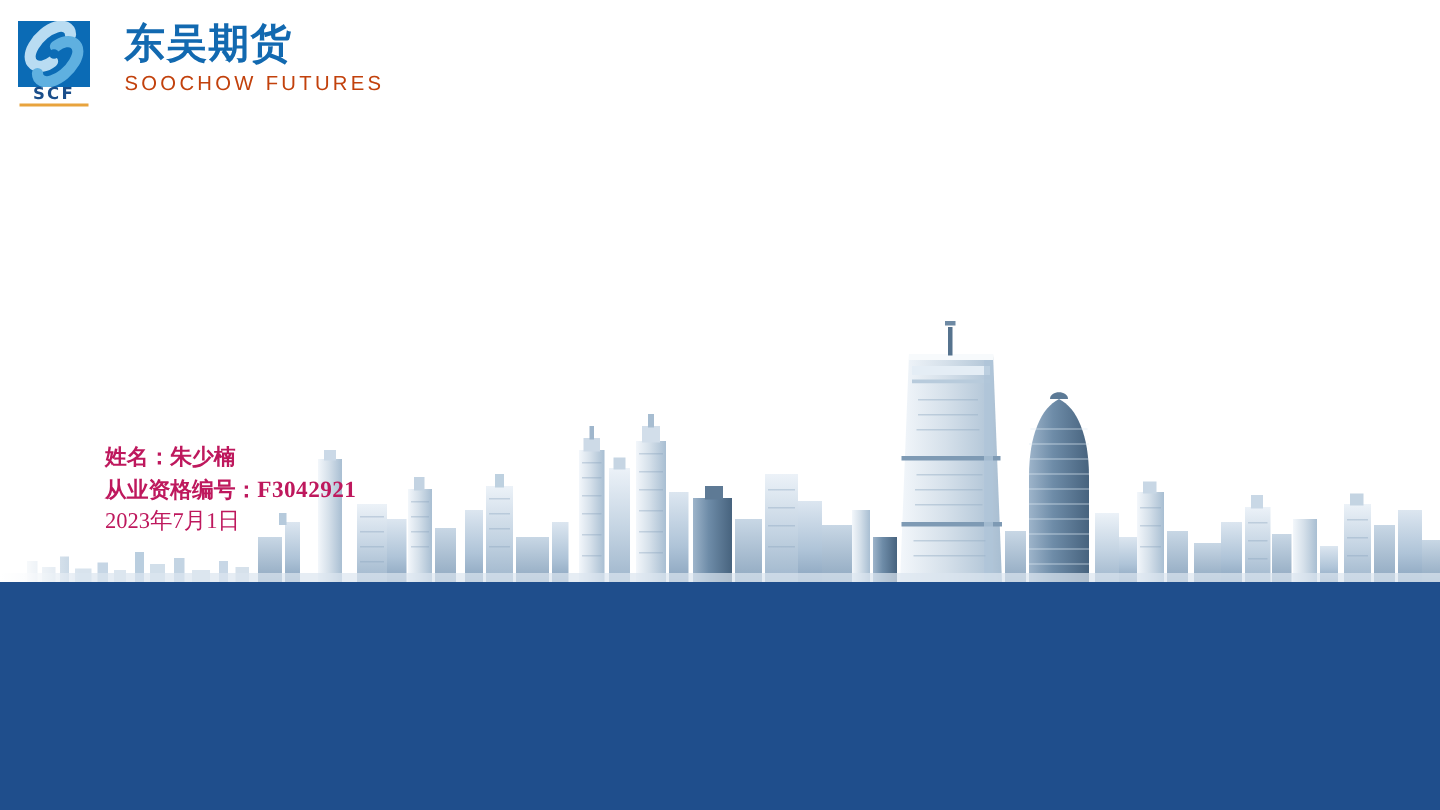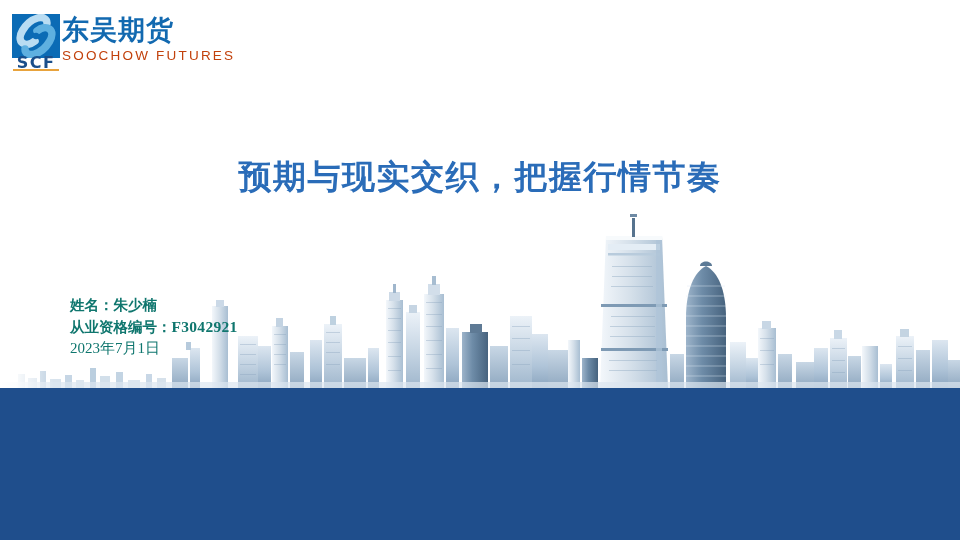--- a/index.html
+++ b/index.html
@@ -10,46 +10,46 @@
     position:relative;
   }
   .slide{position:absolute;inset:0;width:960px;height:540px;background:#fff;overflow:hidden;}
 
   
   .logo-area{position:absolute;left:12px;top:14px;display:flex;align-items:flex-start;}
   .logo-mark{position:relative;width:48px;height:58px;flex:0 0 auto;}
   .logo-sq{position:absolute;left:0;top:0;width:48px;height:44px;background:#0B6BB5;overflow:hidden;}
   .logo-sq svg{position:absolute;left:0;top:0;}
   .logo-scf{position:absolute;left:0;top:43px;width:48px;height:11px;
-    font-family:"DejaVu Sans",sans-serif;font-weight:bold;font-size:16px;line-height:11px;
+    font-family:"DejaVu Sans",sans-serif;font-weight:bold;font-size:11px;line-height:11px;
     letter-spacing:1.5px;color:#1A4E8A;text-align:center;}
   .logo-rule{position:absolute;left:1px;top:55px;width:46px;height:2px;background:#E8A33D;}
 
-  .logo-text{margin-left:2px;padding-top:1px;}
+  .logo-text{margin-left:23px;padding-top:1px;}
   .brand-cn{
     font-family:"DejaVu Sans","Liberation Sans",sans-serif;
     font-weight:bold;font-size:27px;line-height:30px;color:#1269B0;
     letter-spacing:1px;white-space:nowrap;
   }
   .brand-en{
     font-family:"Liberation Sans",sans-serif;
     font-size:13.5px;line-height:16px;color:#c2410c;
     letter-spacing:2.2px;white-space:nowrap;margin-top:3px;
   }
 
   
   .title{
     position:absolute;left:0;right:0;top:156px;text-align:center;
     font-family:"DejaVu Sans","Liberation Sans",sans-serif;
     font-weight:bold;font-size:33px;line-height:42px;color:#2A6CB8;
     letter-spacing:1.5px;
   }
 
   
-  .meta{position:absolute;left:70px;top:294px;color:#0f766e;z-index:4;}
+  .meta{position:absolute;left:70px;top:294px;color:#be185d;z-index:4;}
   .meta .row{line-height:21px;white-space:nowrap;}
   .meta .cn{
     font-family:"DejaVu Sans","Liberation Sans",sans-serif;
     font-size:14.5px;font-weight:bold;
   }
   .meta .num{
     font-family:"Liberation Serif","DejaVu Serif",serif;
     font-size:15.5px;font-weight:bold;letter-spacing:.3px;
   }
   .meta .date{
@@ -275,21 +275,20 @@
           <rect x="898" y="162" width="14" height="1"></rect>
         </g>
 
         <rect x="0" y="174" width="960" height="6" fill="#DCE6F0" opacity=".7"></rect>
       </g>
 
       <rect x="0" y="0" width="300" height="180" fill="url(#fadeL)"></rect>
     </svg>
   </div>
 
-  <div class="title">预期与现实交织，把握行情节奏</div>
 
   <div class="meta">
     <div class="row">
       <span class="cn">姓名：</span><span class="cn">朱少楠</span>
     </div>
     <div class="row">
       <span class="cn">从业资格编号：</span><span class="num">F3042921</span>
     </div>
     <div class="row date">2023年7月1日</div>
   </div>

